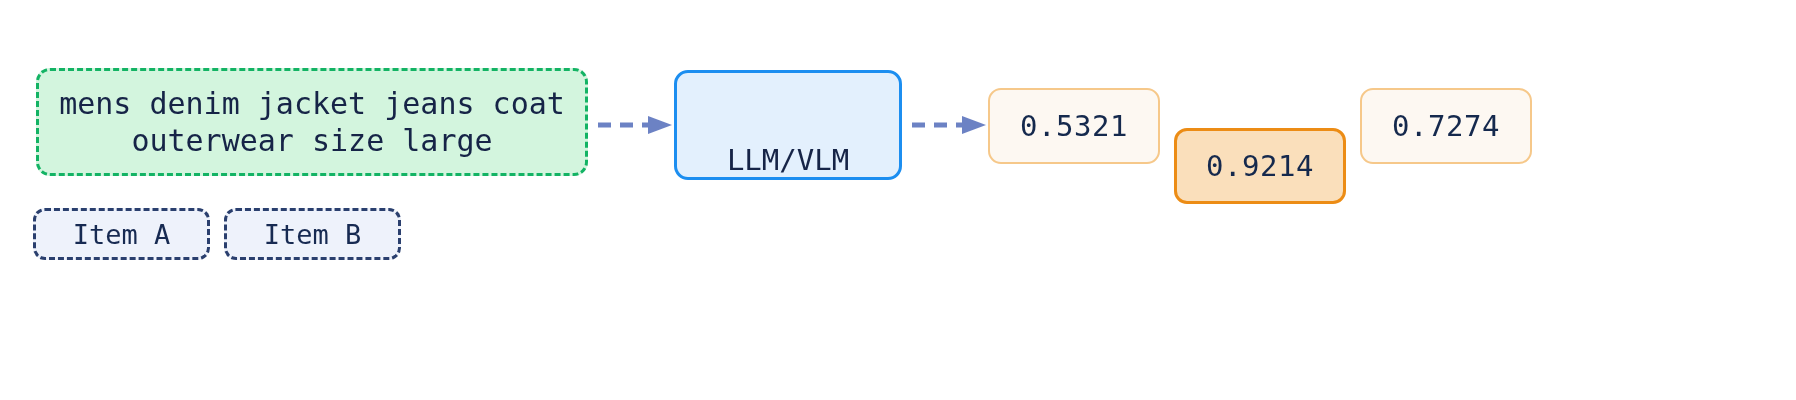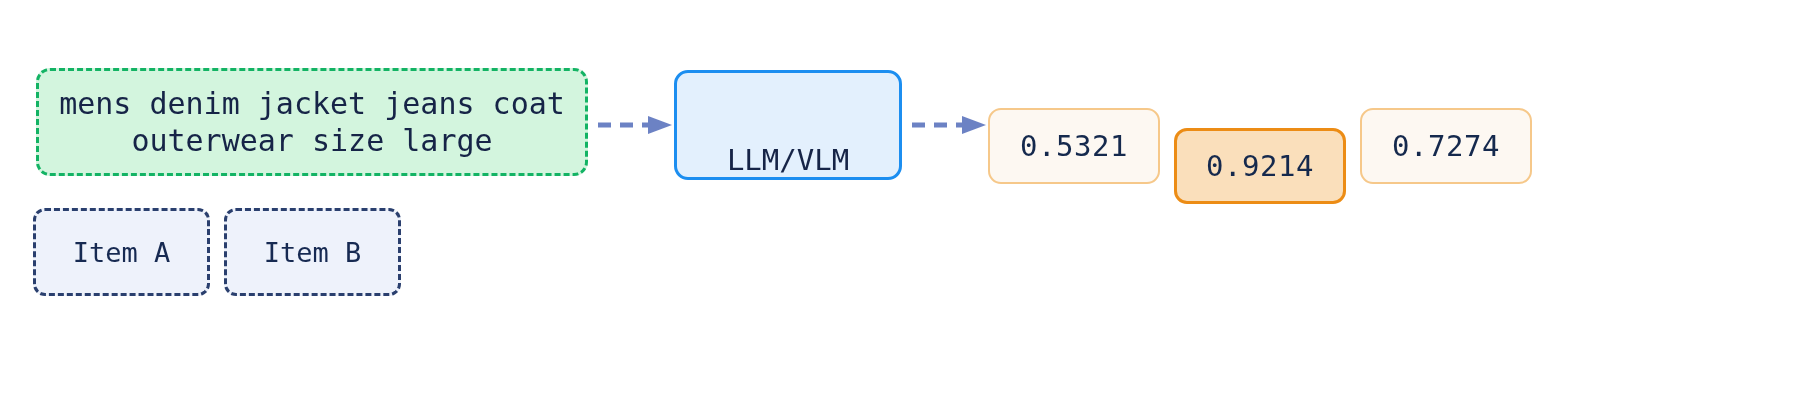--- a/index.html
+++ b/index.html
@@ -54,21 +54,21 @@
     left: 33px;
     top: 208px;
     width: 560px;
     height: 68px;
     display: flex;
     gap: 14px;
   }
   .item-box {
     box-sizing: border-box;
     width: 177px;
-    height: 88px;
+    height: 52px;
     background: #eef2fb;
     border: 3px dashed #2a3f6e;
     border-radius: 12px;
     display: flex;
     align-items: center;
     justify-content: center;
   }
   .item-label {
     font-family: "DejaVu Sans Mono", monospace;
     font-size: 27px;
@@ -103,21 +103,20 @@
     color: #162447;
   }
 
   
   .score-row {
     position: absolute;
     left: 988px;
     top: 88px;
     display: flex;
     gap: 14px;
-    align-items: center;
   }
   .score-box {
     box-sizing: border-box;
     width: 172px;
     height: 76px;
     border-radius: 13px;
     display: flex;
     align-items: center;
     justify-content: center;
     background: #fdf8f2;

